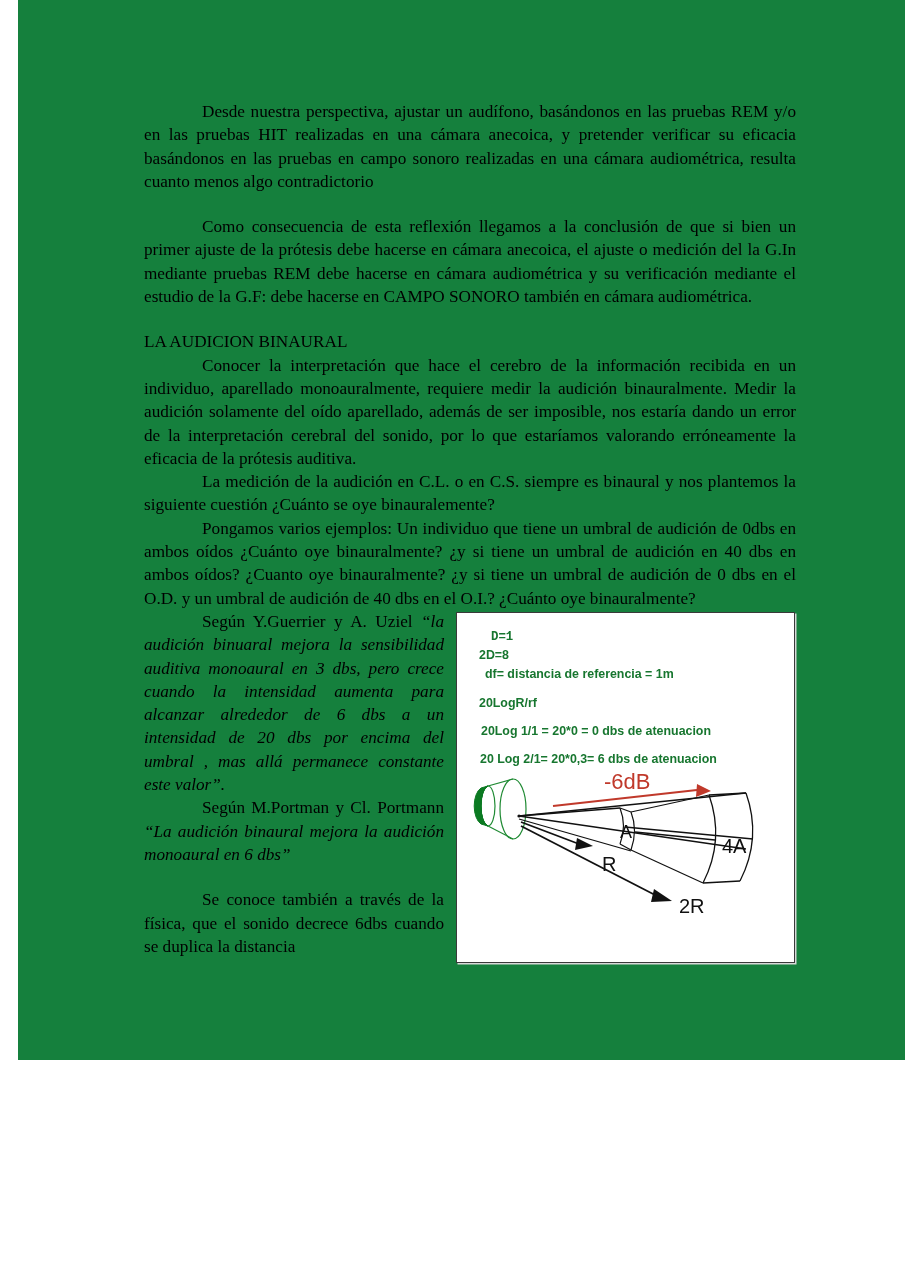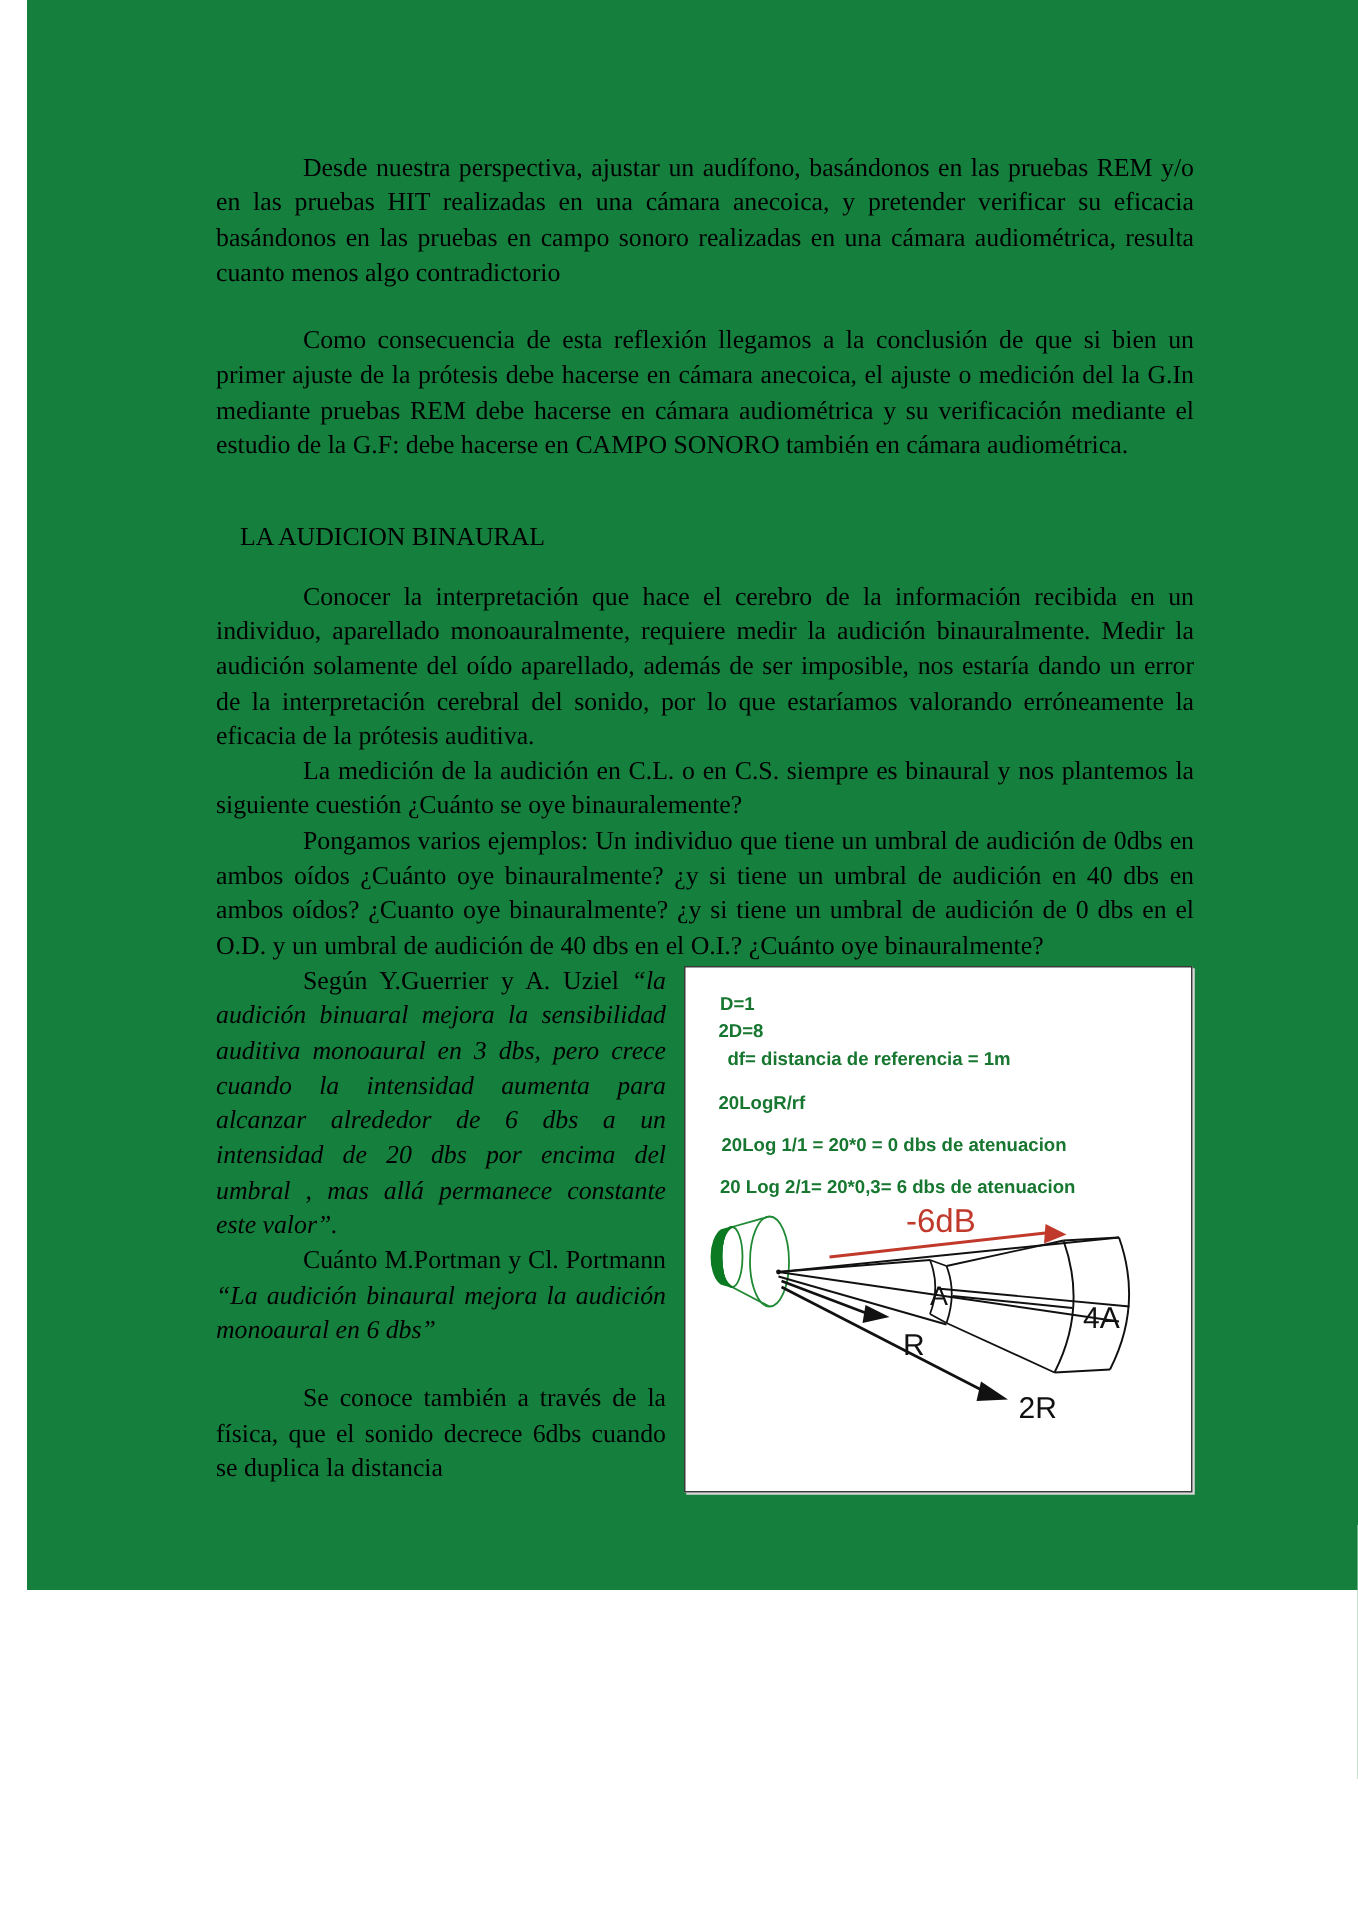--- a/index.html
+++ b/index.html
@@ -34,21 +34,21 @@
     line-height: 1.355;
     text-align: justify;
     text-justify: inter-word;
     hyphens: none;
   }
   .indent { text-indent: 58px; }
   .gap-lg { height: 22px; }
   .heading {
     font-size: 17.2px;
     line-height: 1.355;
-    margin: 16px;
+    margin: 0;
     text-align: left;
   }
   .italic { font-style: italic; }
 
   
   .figure-wrap {
     float: right;
     width: 340px;
     margin-left: 12px;
     margin-top: 2px;
@@ -68,21 +68,21 @@
     left: 22px;
     top: 18px;
     font-family: "Liberation Sans", "DejaVu Sans", sans-serif;
     font-weight: bold;
     color: #17762f;
     font-size: 12.4px;
     line-height: 1.0;
     white-space: nowrap;
   }
   .formula-block .fl { display: block; }
-  .fl-d1 { margin-left: 1px; margin-bottom: 6px; }
+  .fl-d1 { margin-left: 12px; margin-bottom: 6px; font-family: Liberation Mono, monospace; }
   .fl-d2 { margin-left: 0px; margin-bottom: 6px; }
   .fl-df { margin-left: 6px; margin-bottom: 17px; }
   .fl-log { margin-left: 0px; margin-bottom: 15px; }
   .fl-e1 { margin-left: 2px; margin-bottom: 16px; }
   .fl-e2 { margin-left: 1px; }
 
   .diagram-holder {
     position: absolute;
     left: 0;
     top: 133px;
@@ -207,21 +207,21 @@
               <text x="222" y="167" font-family="Liberation Sans, sans-serif" font-size="20" fill="#111111">2R</text>
             </svg>
           </div>
 
         </div>
       </div>
 
       <div class="col-left">
         <p class="indent"><span>Según  Y.Guerrier  y  A. Uziel </span><span class="italic">“la audición binuaral mejora la sensibilidad auditiva monoaural en 3 dbs, pero crece cuando la intensidad aumenta para alcanzar alrededor de 6 dbs a un intensidad de 20 dbs por encima del umbral , mas allá permanece constante este valor”.</span></p>
 
-        <p class="indent"><span>Cuánto  M.Portman  y  Cl. Portmann </span><span class="italic">“La audición binaural mejora la audición monoaural en 6 dbs”</span></p>
+        <p class="indent"><span>Según  M.Portman  y  Cl. Portmann </span><span class="italic">“La audición binaural mejora la audición monoaural en 6 dbs”</span></p>
 
         <div class="gap-lg"></div>
 
         <p class="indent">Se conoce también a través de la física, que el sonido decrece 6dbs cuando se duplica la distancia</p>
       </div>
 
     </div>
 
   </div>
 </div>

